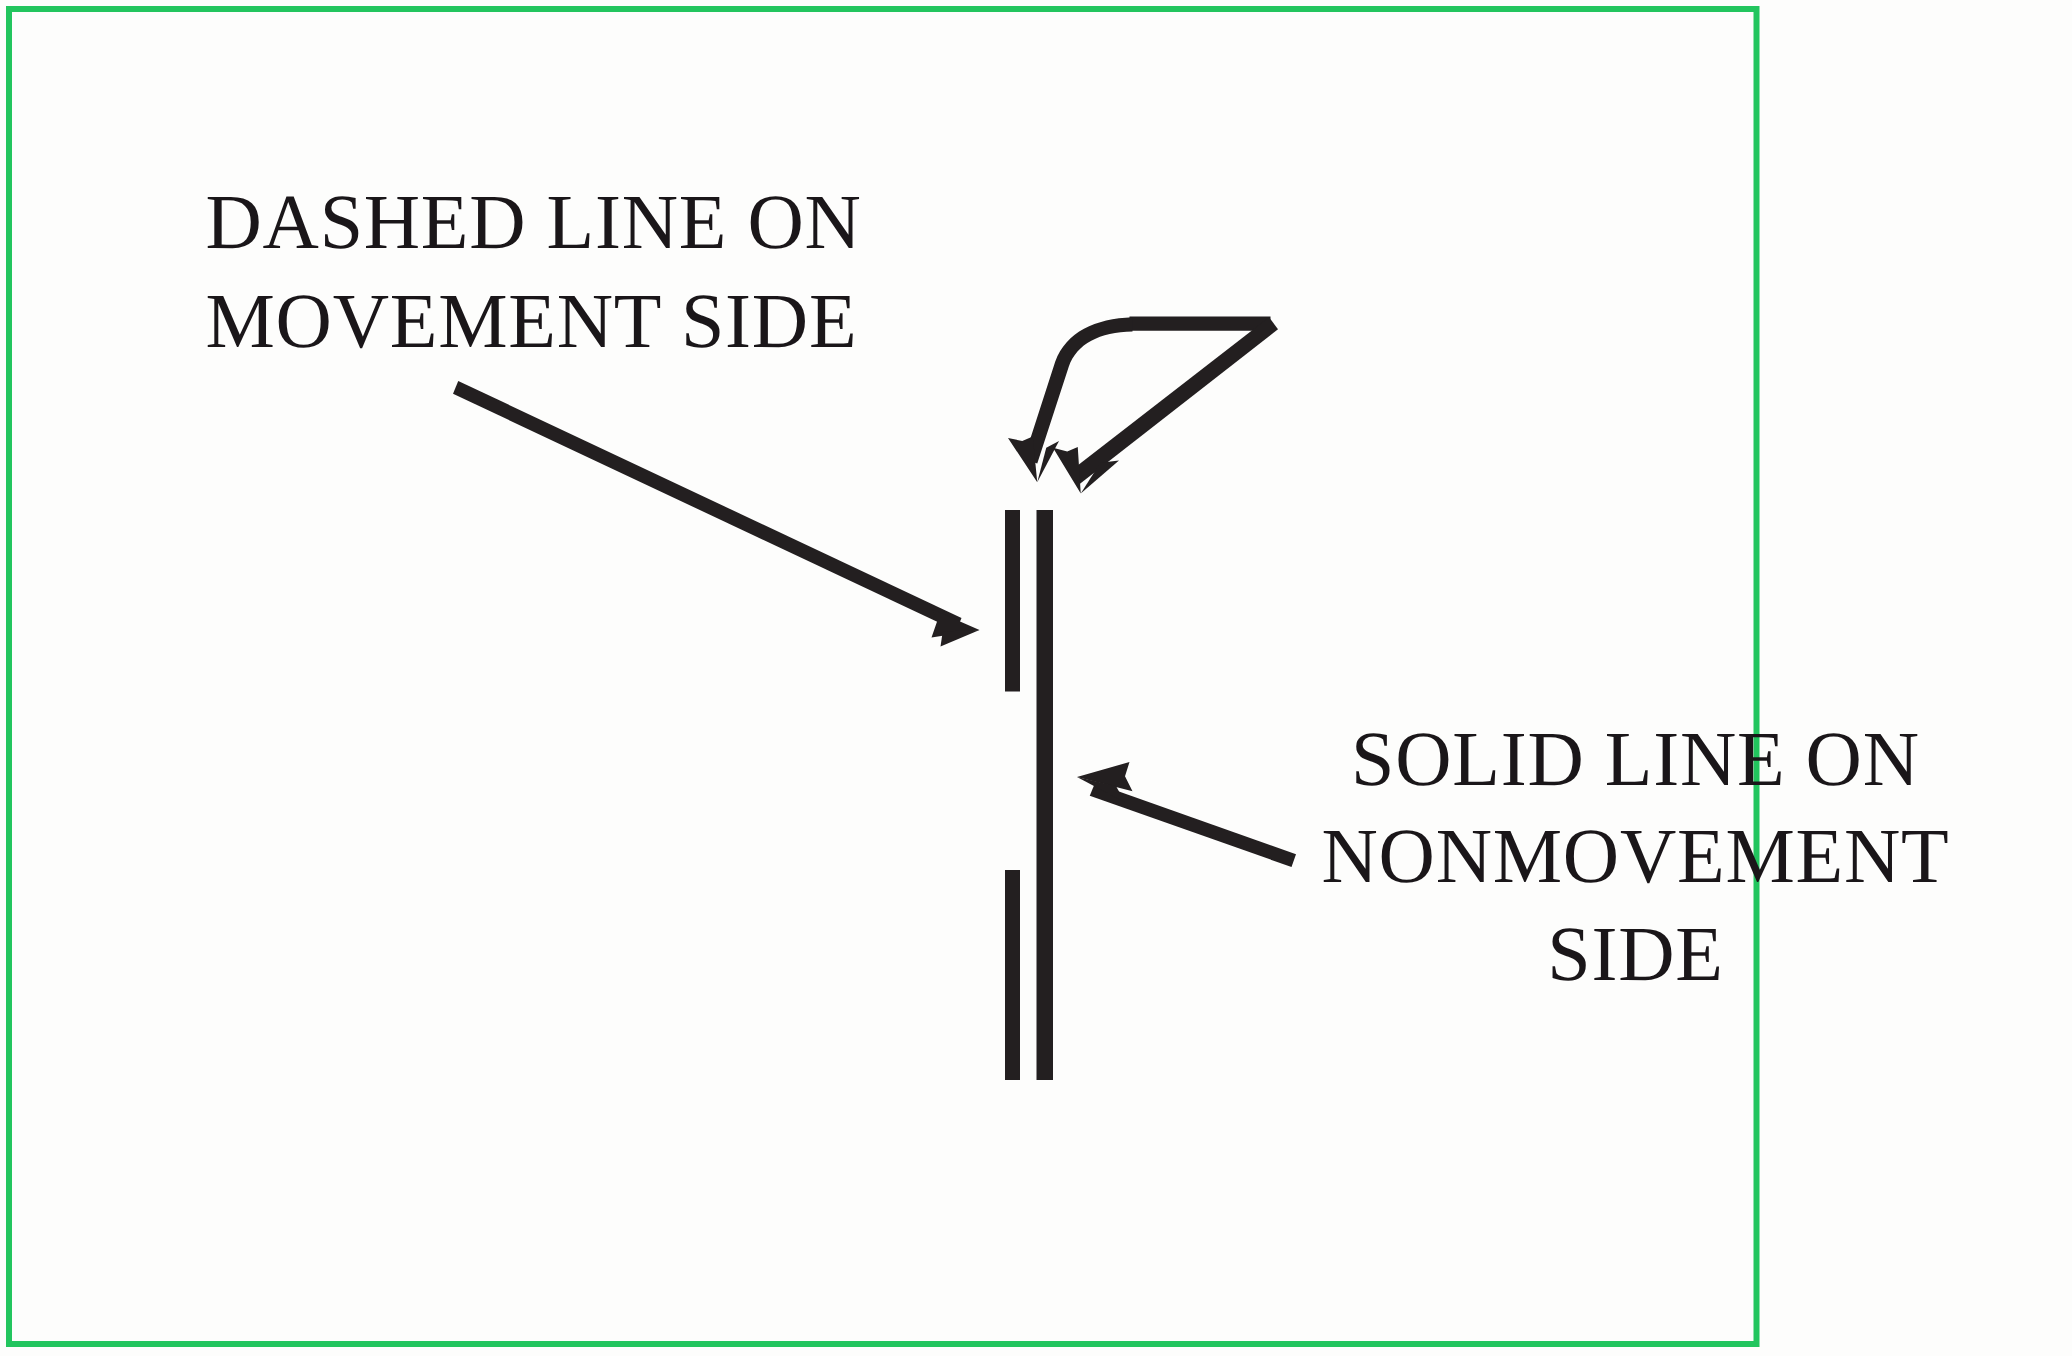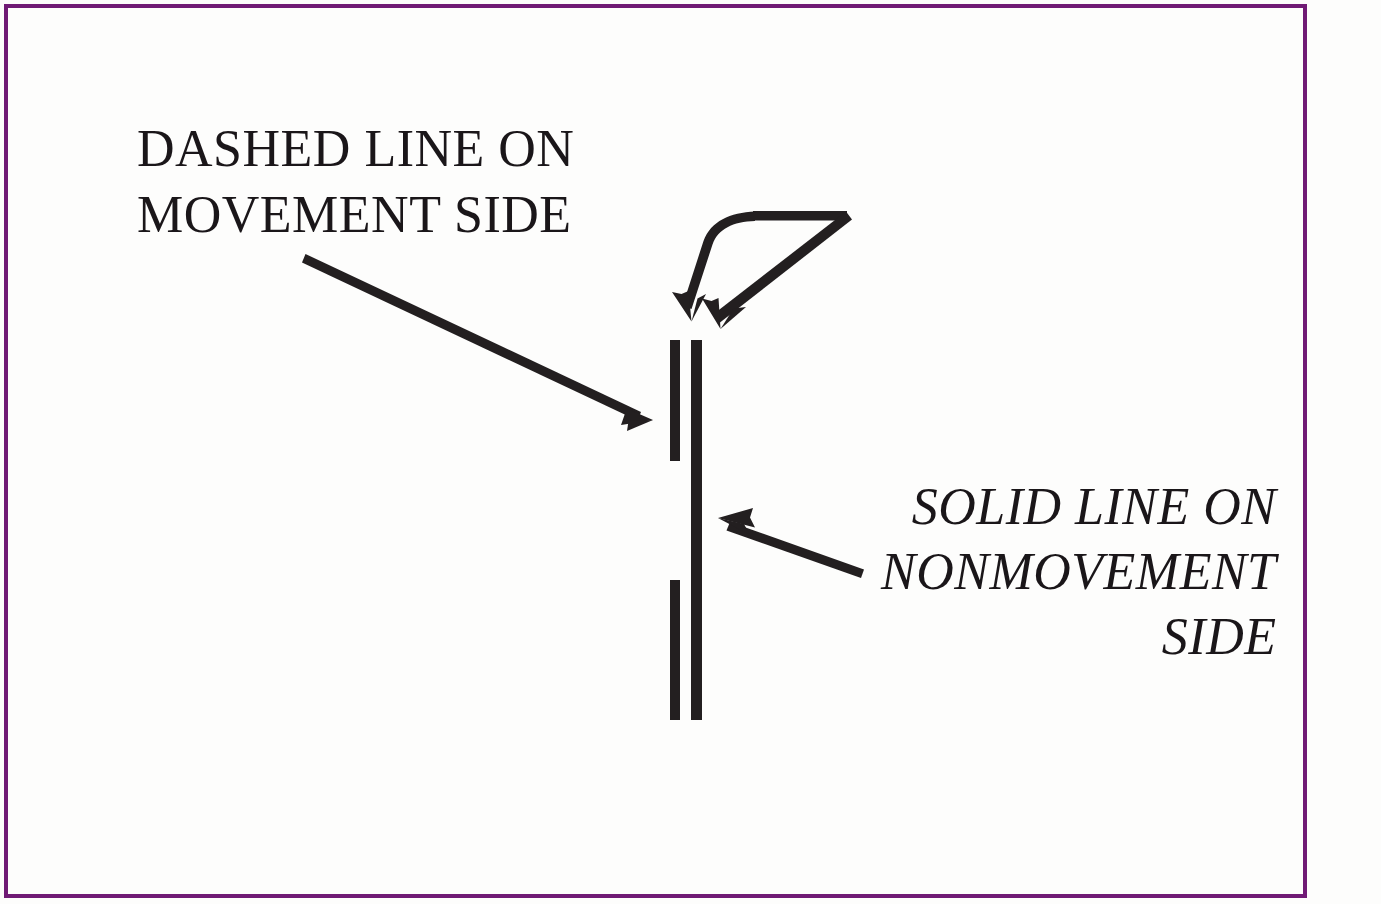--- a/index.html
+++ b/index.html
@@ -13,23 +13,23 @@
     width: 1381px;
     height: 904px;
     background: #fdfdfc;
     overflow: hidden;
     font-family: "Liberation Serif", "DejaVu Serif", serif;
   }
   #frame {
     position: absolute;
     left: 4px;
     top: 4px;
-    width: 1303px;
+    width: 1169px;
     height: 894px;
-    border: 4px solid #701a75;
+    border: 4px solid #22c55e;
     box-sizing: border-box;
     background: #fdfdfc;
   }
   .label {
     position: absolute;
     color: #1a1619;
     font-size: 52px;
     line-height: 66px;
     letter-spacing: 0.5px;
     white-space: pre-line;
@@ -44,22 +44,21 @@
   #label-yellow {
     left: 873px;
     top: 162px;
     line-height: 64px;
     text-align: left;
   }
   #label-solid {
     left: 873px;
     top: 466px;
     line-height: 65px;
-    text-align: right;
-    font-style: italic;
+    text-align: center;
   }
   .road-line {
     position: absolute;
     background: #231f20;
   }
   #svg-art {
     position: absolute;
     left: 0;
     top: 0;
     width: 1381px;

